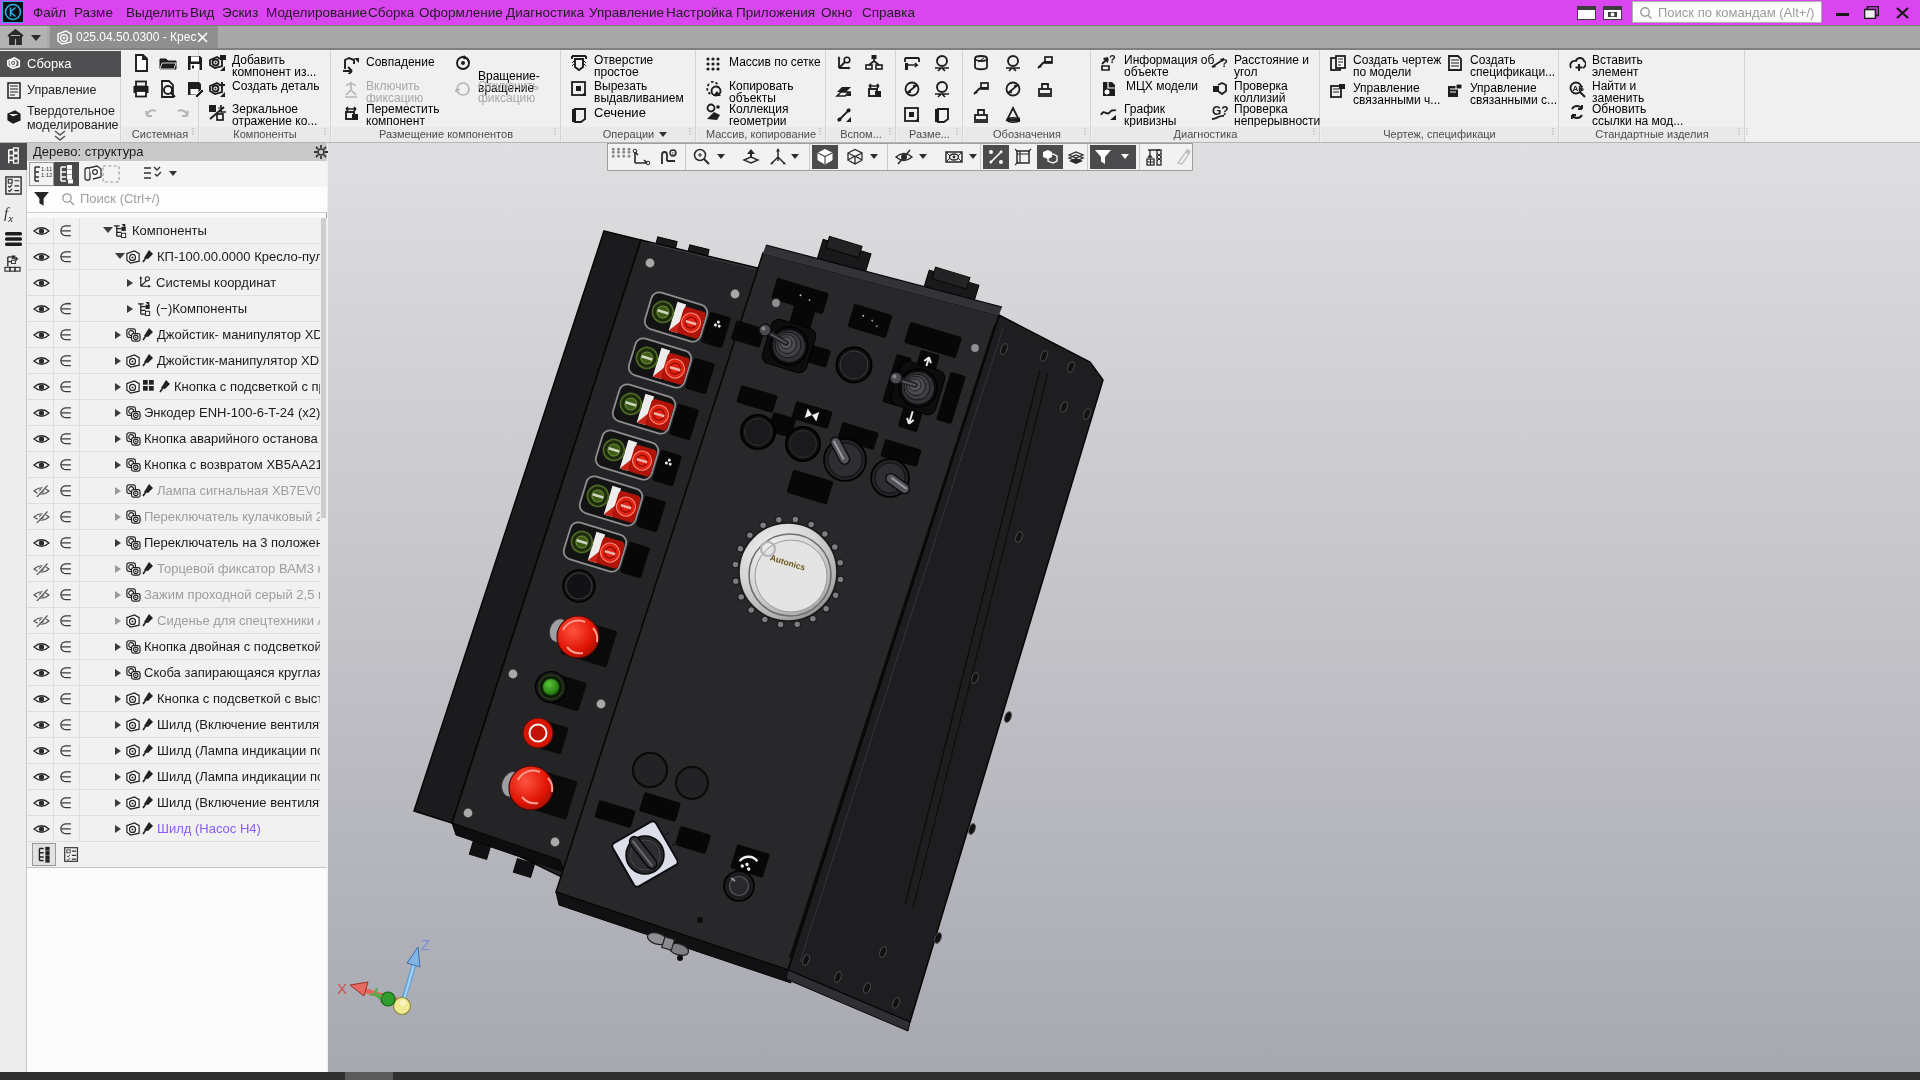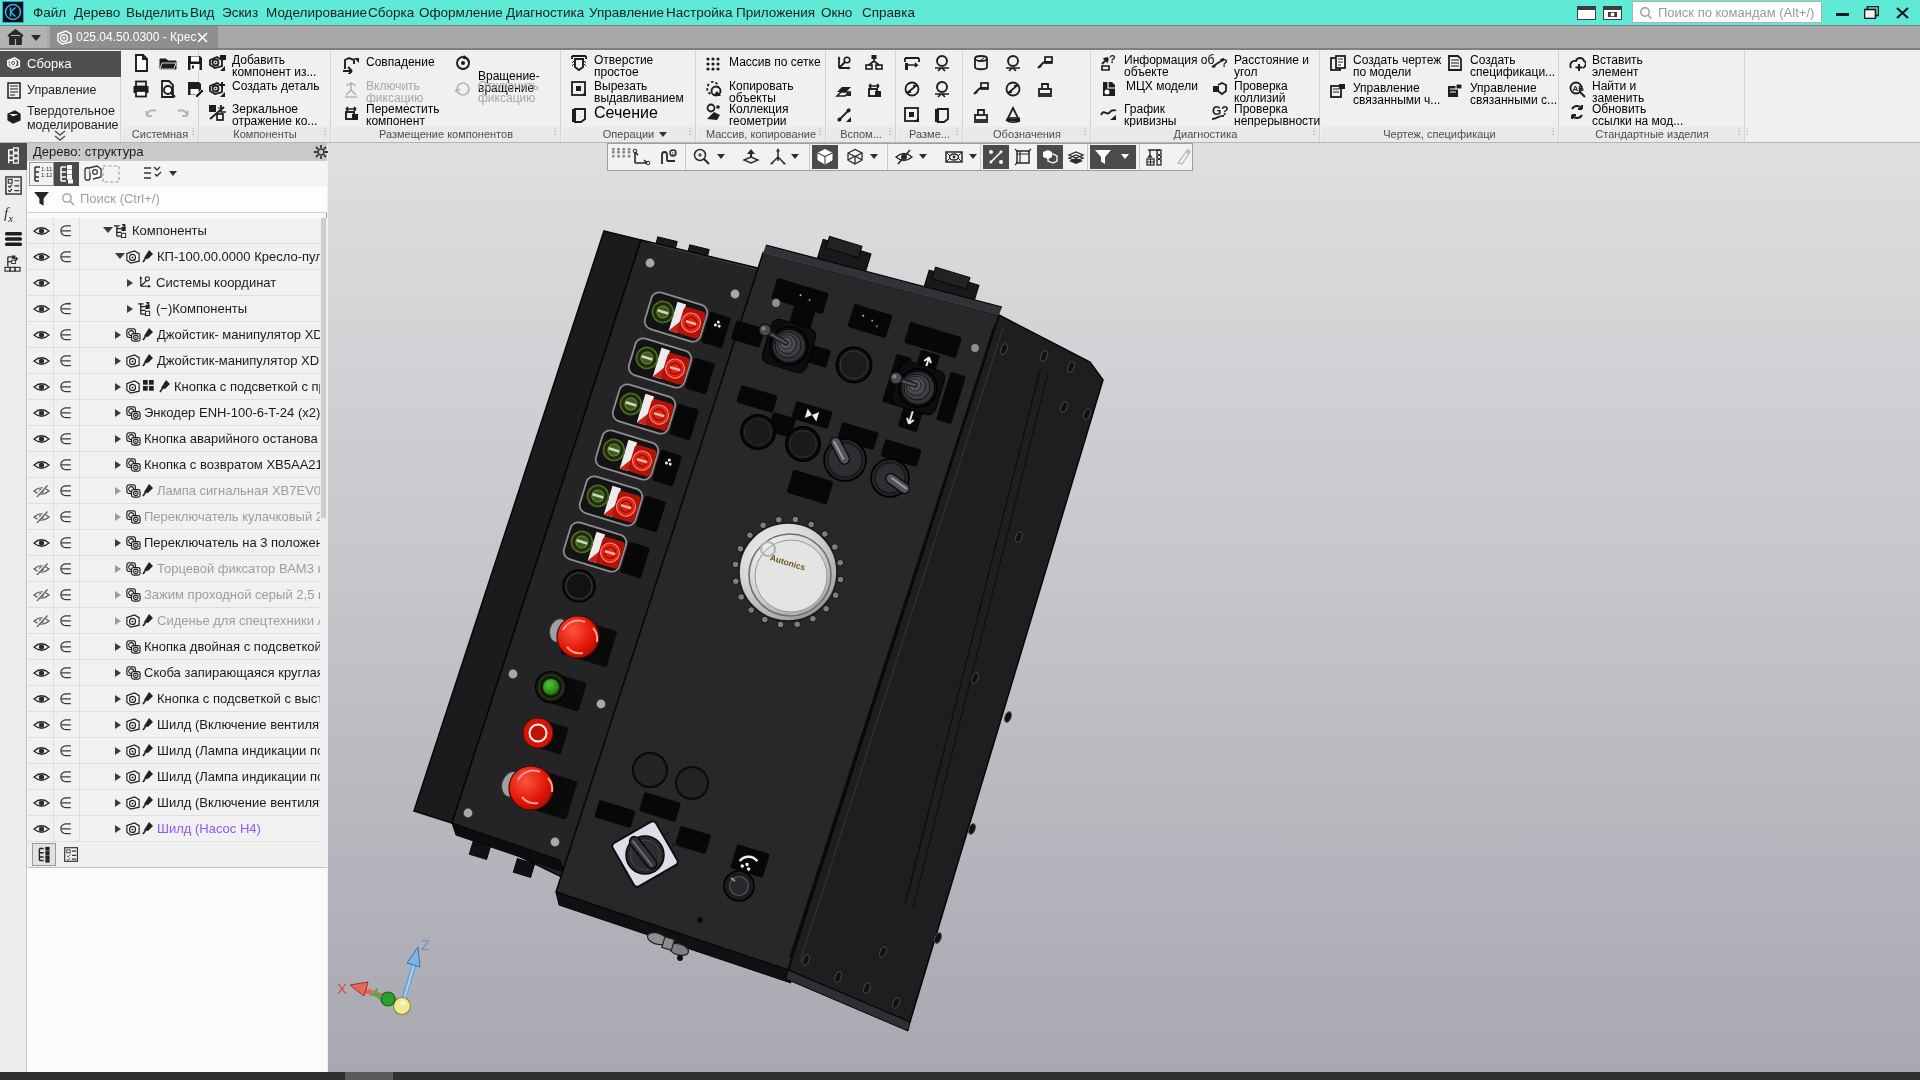--- a/index.html
+++ b/index.html
@@ -1,21 +1,21 @@
 <!DOCTYPE html>
 <html><head>
 <meta charset="utf-8">
 <style>
 * { margin:0; padding:0; box-sizing:border-box; }
 html,body { width:1920px; height:1080px; overflow:hidden; font-family:"Liberation Sans", sans-serif; }
 #root { position:absolute; left:0; top:0; width:1920px; height:1080px; background:#f0f0f0; }
 .abs { position:absolute; }
 
 
-#menubar { position:absolute; left:0; top:0; width:1920px; height:25px; background:#5eead4; }
+#menubar { position:absolute; left:0; top:0; width:1920px; height:25px; background:#d946ef; }
 #logo { position:absolute; left:2px; top:1px; width:22px; height:22px; background:#0b0c10; border:1px solid #29abe2; }
 .menuitem { position:absolute; top:0; height:25px; line-height:25px; font-size:13.5px; color:#1e1e1e; }
 
 
 #tabbar { position:absolute; left:0; top:25px; width:1920px; height:25px; background:#a8a8a8; border-top:1px solid #7c7c7c; }
 #homebtn { position:absolute; left:0; top:0; width:47px; height:22px; background:#b2b2b2; }
 #doctab { position:absolute; left:50px; top:0; width:168px; height:22px; background:#8f8f8f; color:#fff; font-size:12px; line-height:22px; }
 #tabbar .bstrip { position:absolute; left:0; top:22px; width:1920px; height:3px; background:#7f7f7f; }
 
 
@@ -63,21 +63,21 @@
 </head>
 <body>
 <div id="root">
 
 <div id="menubar">
   <div id="logo"><svg width="20" height="20" viewBox="0 0 20 20">
           <circle cx="10" cy="10" r="7.5" fill="none" stroke="#2ab2e8" stroke-width="1.6"></circle>
           <path d="M7.5 5.5 v9 M7.5 10 l5-4.5 M7.5 10 l5 4.5" stroke="#2ab2e8" stroke-width="1.6" fill="none"></path>
         </svg></div>
   <span class="menuitem" style="left:33px">Файл</span>
-  <span class="menuitem" style="left:74px">Дерево</span>
+  <span class="menuitem" style="left:74px">Разме</span>
   <span class="menuitem" style="left:126px">Выделить</span>
   <span class="menuitem" style="left:190px">Вид</span>
   <span class="menuitem" style="left:222px">Эскиз</span>
   <span class="menuitem" style="left:266px">Моделирование</span>
   <span class="menuitem" style="left:368px">Сборка</span>
   <span class="menuitem" style="left:419px">Оформление</span>
   <span class="menuitem" style="left:506px">Диагностика</span>
   <span class="menuitem" style="left:589px">Управление</span>
   <span class="menuitem" style="left:666px">Настройка</span>
   <span class="menuitem" style="left:736px">Приложения</span>
@@ -257,21 +257,21 @@
         <span class="abs" style="left:8px;top:30px"><svg class="ic" style="" width="18" height="18" viewBox="0 0 18 18">
             <rect x="2" y="2" width="13" height="13" fill="none" stroke="#1d1d1d" stroke-width="1.8"></rect>
             <rect x="6" y="6" width="5" height="5" fill="#1d1d1d"></rect>
             <path d="M11 16 L16 11 V16 Z" fill="#1d1d1d"></path>
           </svg></span>
         <span class="abs" style="left:32px;top:31px;font-size:12px;line-height:11.5px;white-space:nowrap">Вырезать<br>выдавливанием</span>
         <span class="abs" style="left:8px;top:56px"><svg class="ic" style="" width="18" height="18" viewBox="0 0 18 18">
             <path d="M5 3 H15 V13 L11 16 H5 Z" fill="none" stroke="#1d1d1d" stroke-width="1.9"></path>
             <rect x="2" y="3" width="4" height="13" fill="#1d1d1d"></rect>
           </svg></span>
-        <span class="abs" style="left:32px;top:57px;font-size:16px;line-height:11.5px;white-space:nowrap">Сечение</span>
+        <span class="abs" style="left:32px;top:57px;font-size:13px;line-height:11.5px;white-space:nowrap">Сечение</span>
         <div class="rlabel">Операции<span style="position:absolute;right:28px;bottom:5px;width:0;height:0;border-left:4px solid transparent;border-right:4px solid transparent;border-top:5px solid #333"></span></div>
         <span class="grip">⋮⋮</span>
       </div>
       <div class="rgroup" style="left:697px;width:129px">
         <span class="abs" style="left:8px;top:6px"><svg class="ic" style="" width="18" height="18" viewBox="0 0 18 18">
             <g fill="#1d1d1d">
               <circle cx="3" cy="3" r="1.6"></circle>
               <circle cx="8" cy="3" r="1.6"></circle>
               <circle cx="13" cy="3" r="1.6"></circle>
               <circle cx="3" cy="8" r="1.6"></circle>

